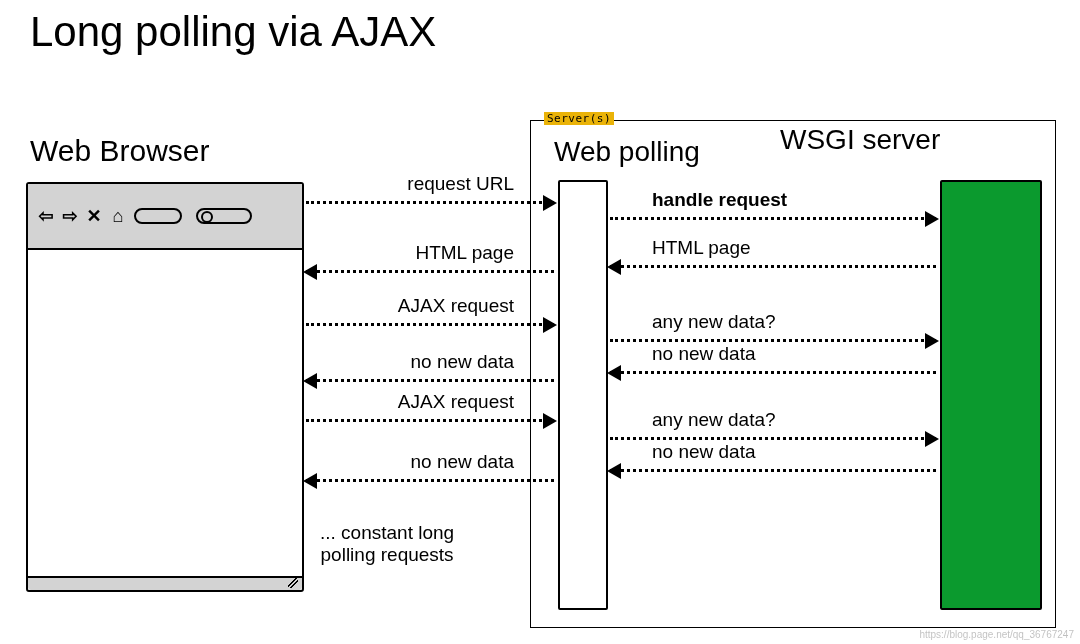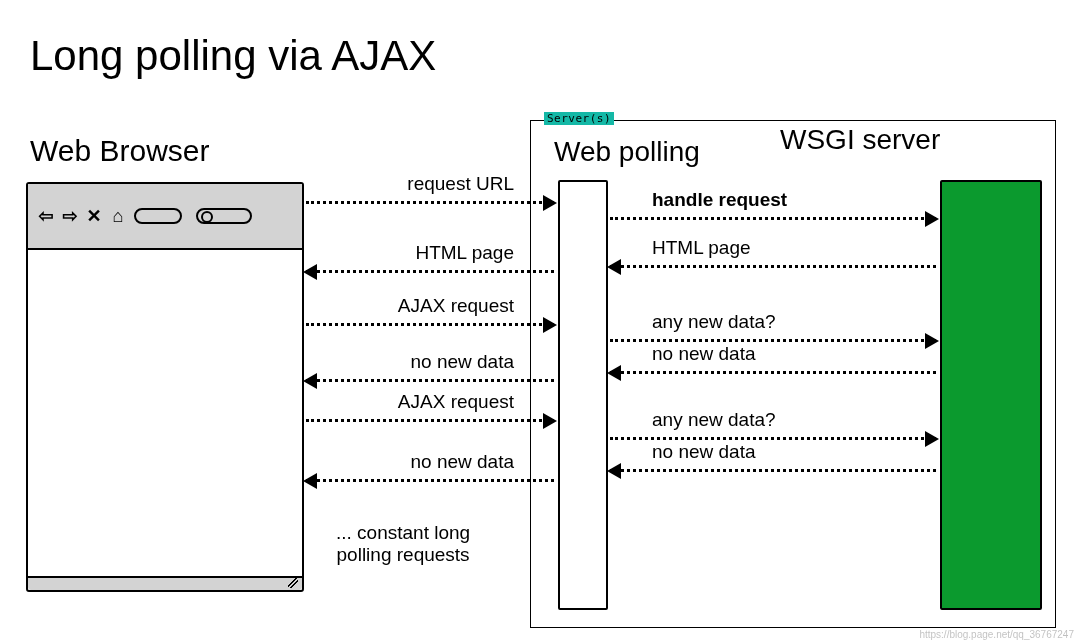--- a/index.html
+++ b/index.html
@@ -12,21 +12,20 @@
     color: #000;
     position: relative;
     overflow: hidden;
   }
   .title {
     position: absolute;
     left: 30px;
     top: 8px;
     font-size: 42px;
     font-weight: 400;
-    margin-top: 24px;
   }
   
   .browser-label {
     position: absolute;
     left: 30px;
     top: 134px;
     font-size: 30px;
   }
   .browser {
     position: absolute;
@@ -100,21 +99,21 @@
     left: 530px;
     top: 120px;
     width: 526px;
     height: 508px;
     border: 1px solid #000;
   }
   .server-panel-label {
     position: absolute;
     left: 544px;
     top: 112px;
-    background: #14b8a6;
+    background: #eab308;
     font-family: monospace;
     font-size: 11px;
     padding: 0 3px;
     letter-spacing: 0.5px;
     text-align: right;
   }
   .webserver-label {
     position: absolute;
     left: 554px;
     top: 136px;
@@ -247,15 +246,15 @@
 <div class="arrow left" style="left:610px; width:326px; top:350px;">
   <span class="lbl" style="left:42px;">no new data</span>
 </div>
 <div class="arrow right" style="left:610px; width:326px; top:416px;">
   <span class="lbl" style="left:42px;">any new data?</span>
 </div>
 <div class="arrow left" style="left:610px; width:326px; top:448px;">
   <span class="lbl" style="left:42px;">no new data</span>
 </div>
 
-<div class="note" style="left:320px; top:522px;margin-left:16px;">... constant long<br>polling requests</div>
+<div class="note" style="left:320px; top:522px;">... constant long<br>polling requests</div>
 
 <div class="watermark">https://blog.page.net/qq_36767247</div>
 
 </body></html>

